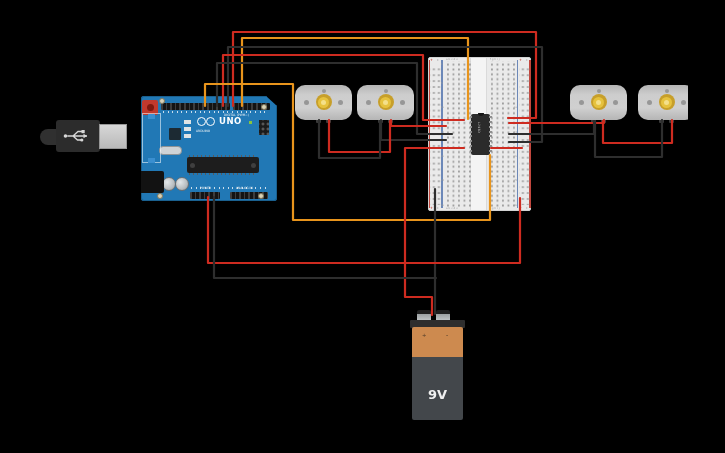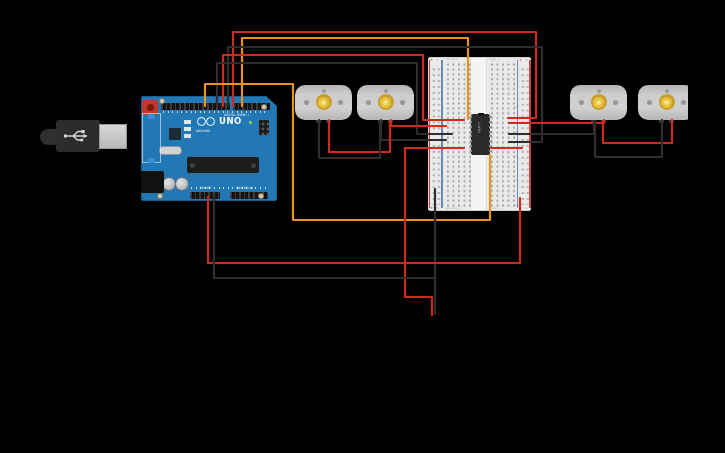--- a/index.html
+++ b/index.html
@@ -223,20 +223,33 @@
     <div class="m-face">
       <div class="m-dot" style="left:9px;top:14.5px;width:5px;height:5px"></div>
       <div class="m-dot" style="left:43px;top:14.5px;width:5px;height:5px"></div>
       <div class="m-dot" style="left:26.5px;top:3.5px;width:4px;height:4px"></div>
       <div class="gear-o"></div>
       <div class="gear-m"></div>
       <div class="gear-i"></div>
     </div>
   </div>
 
+  <div class="abs battery">
+    <div class="bat-term" style="left:7px"></div>
+    <div class="bat-term" style="left:26px"></div>
+    <div class="bat-cap" style="left:7px"></div>
+    <div class="bat-cap" style="left:26px"></div>
+    <div class="bat-plate"></div>
+    <div class="bat-body">
+      <div class="bat-band"></div>
+      <div class="bat-sign" style="left:10px;top:5px">+</div>
+      <div class="bat-sign" style="left:34px;top:5px">-</div>
+      <div class="bat-label">9V</div>
+    </div>
+  </div>
 
   <svg id="wires" width="725" height="453">
       <polyline points="233,106 233,32 536,32 536,118 508,118" fill="none" stroke="#ce2b20" stroke-width="2.2" stroke-linejoin="round" stroke-linecap="round" style="pointer-events: stroke;"></polyline>
       <polyline points="242,106 242,38 468,38 468,119" fill="none" stroke="#e8941c" stroke-width="2.2" stroke-linejoin="round" stroke-linecap="round" style="pointer-events: stroke;"></polyline>
       <polyline points="228,106 228,47 542,47 542,142 509,142" fill="none" stroke="#2e2e2e" stroke-width="2.2" stroke-linejoin="round" stroke-linecap="round" style="pointer-events: stroke;"></polyline>
       <polyline points="223,106 223,55 423,55 423,120 464,120" fill="none" stroke="#ce2b20" stroke-width="2.2" stroke-linejoin="round" stroke-linecap="round" style="pointer-events: stroke;"></polyline>
       <polyline points="217,106 217,63 417,63 417,134 452,134" fill="none" stroke="#2e2e2e" stroke-width="2.2" stroke-linejoin="round" stroke-linecap="round" style="pointer-events: stroke;"></polyline>
       <polyline points="205,106 205,84 293,84 293,220 490,220 490,155" fill="none" stroke="#e8941c" stroke-width="2.2" stroke-linejoin="round" stroke-linecap="round" style="pointer-events: stroke;"></polyline>
       <polyline points="391,120 391,126 446,126" fill="none" stroke="#ce2b20" stroke-width="2.2" stroke-linejoin="round" stroke-linecap="round" style="pointer-events: stroke;"></polyline>
       <polyline points="381,120 381,140 446,140" fill="none" stroke="#2e2e2e" stroke-width="2.2" stroke-linejoin="round" stroke-linecap="round" style="pointer-events: stroke;"></polyline>

